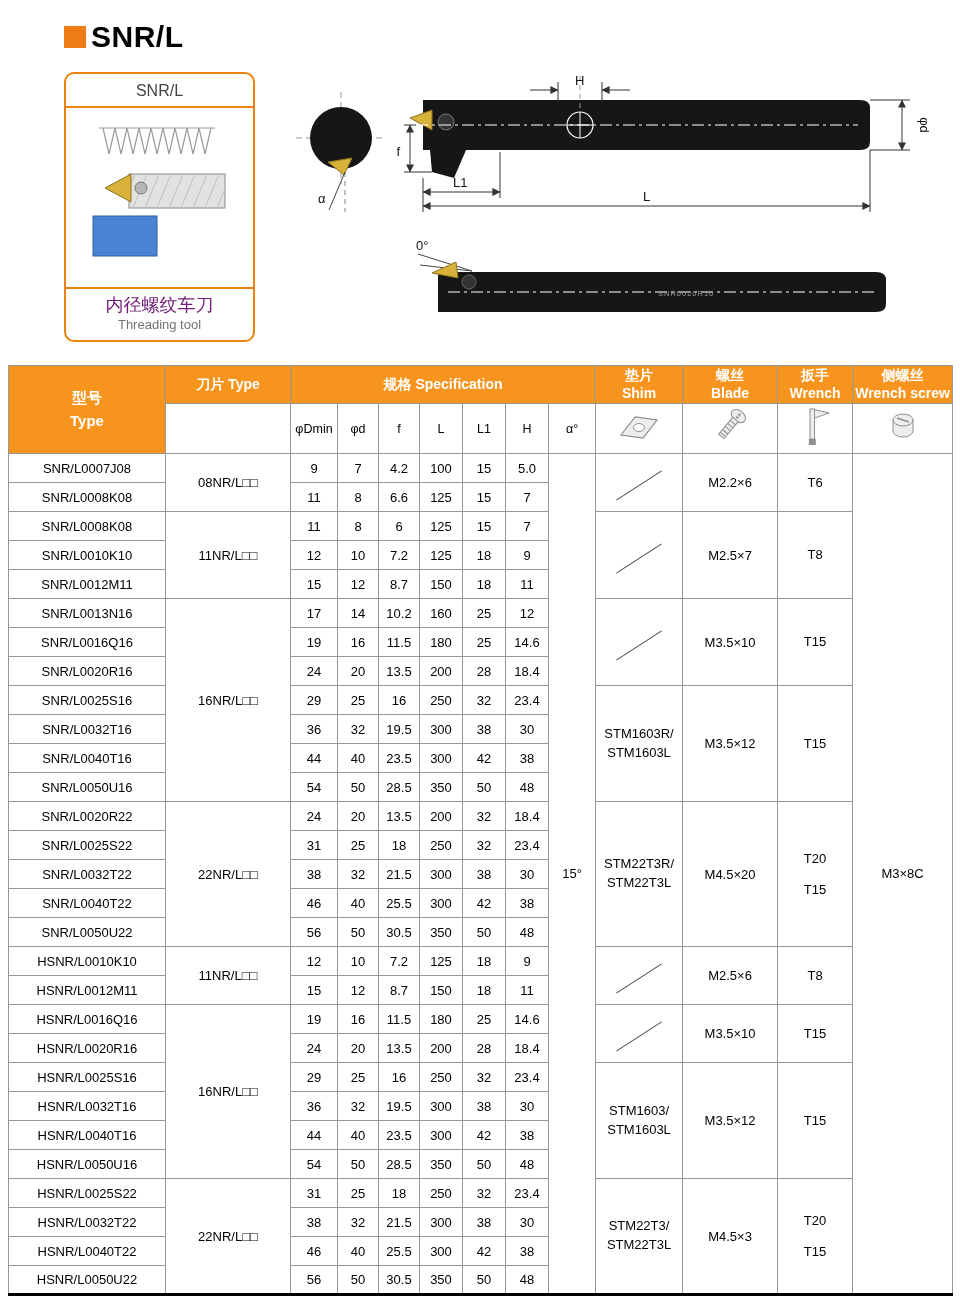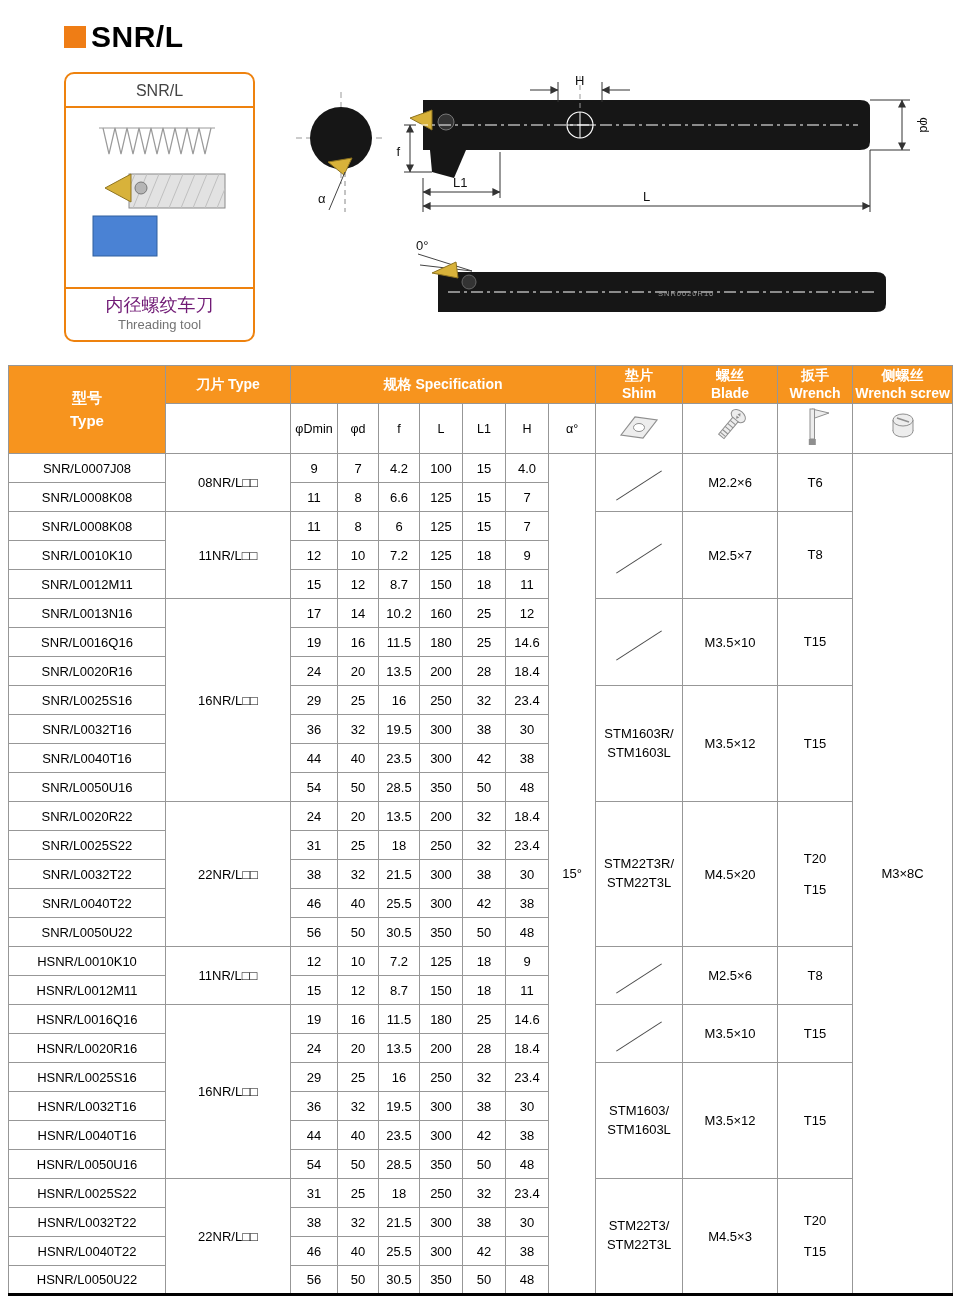--- a/index.html
+++ b/index.html
@@ -238,21 +238,21 @@
       </thead>
       <tbody id="spec-body">
           <tr>
             <td class="c-type">SNR/L0007J08</td>
             <td class="c-blade" rowspan="2">08NR/L□□</td>
             <td class="c-num">9</td>
             <td class="c-num">7</td>
             <td class="c-num">4.2</td>
             <td class="c-num">100</td>
             <td class="c-num">15</td>
-            <td class="c-num">4.0</td>
+            <td class="c-num">5.0</td>
             <td class="c-alpha" rowspan="29">15°</td>
             <td class="c-shim" rowspan="2"><span class="diag"></span></td>
             <td class="c-screw" rowspan="2">M2.2×6</td>
             <td class="c-wrench" rowspan="2">
               <div class="wrench-line">T6</div>
             </td>
             <td class="c-lateral" rowspan="29">M3×8C</td>
           </tr>
           <tr>
             <td class="c-type">SNR/L0008K08</td>

